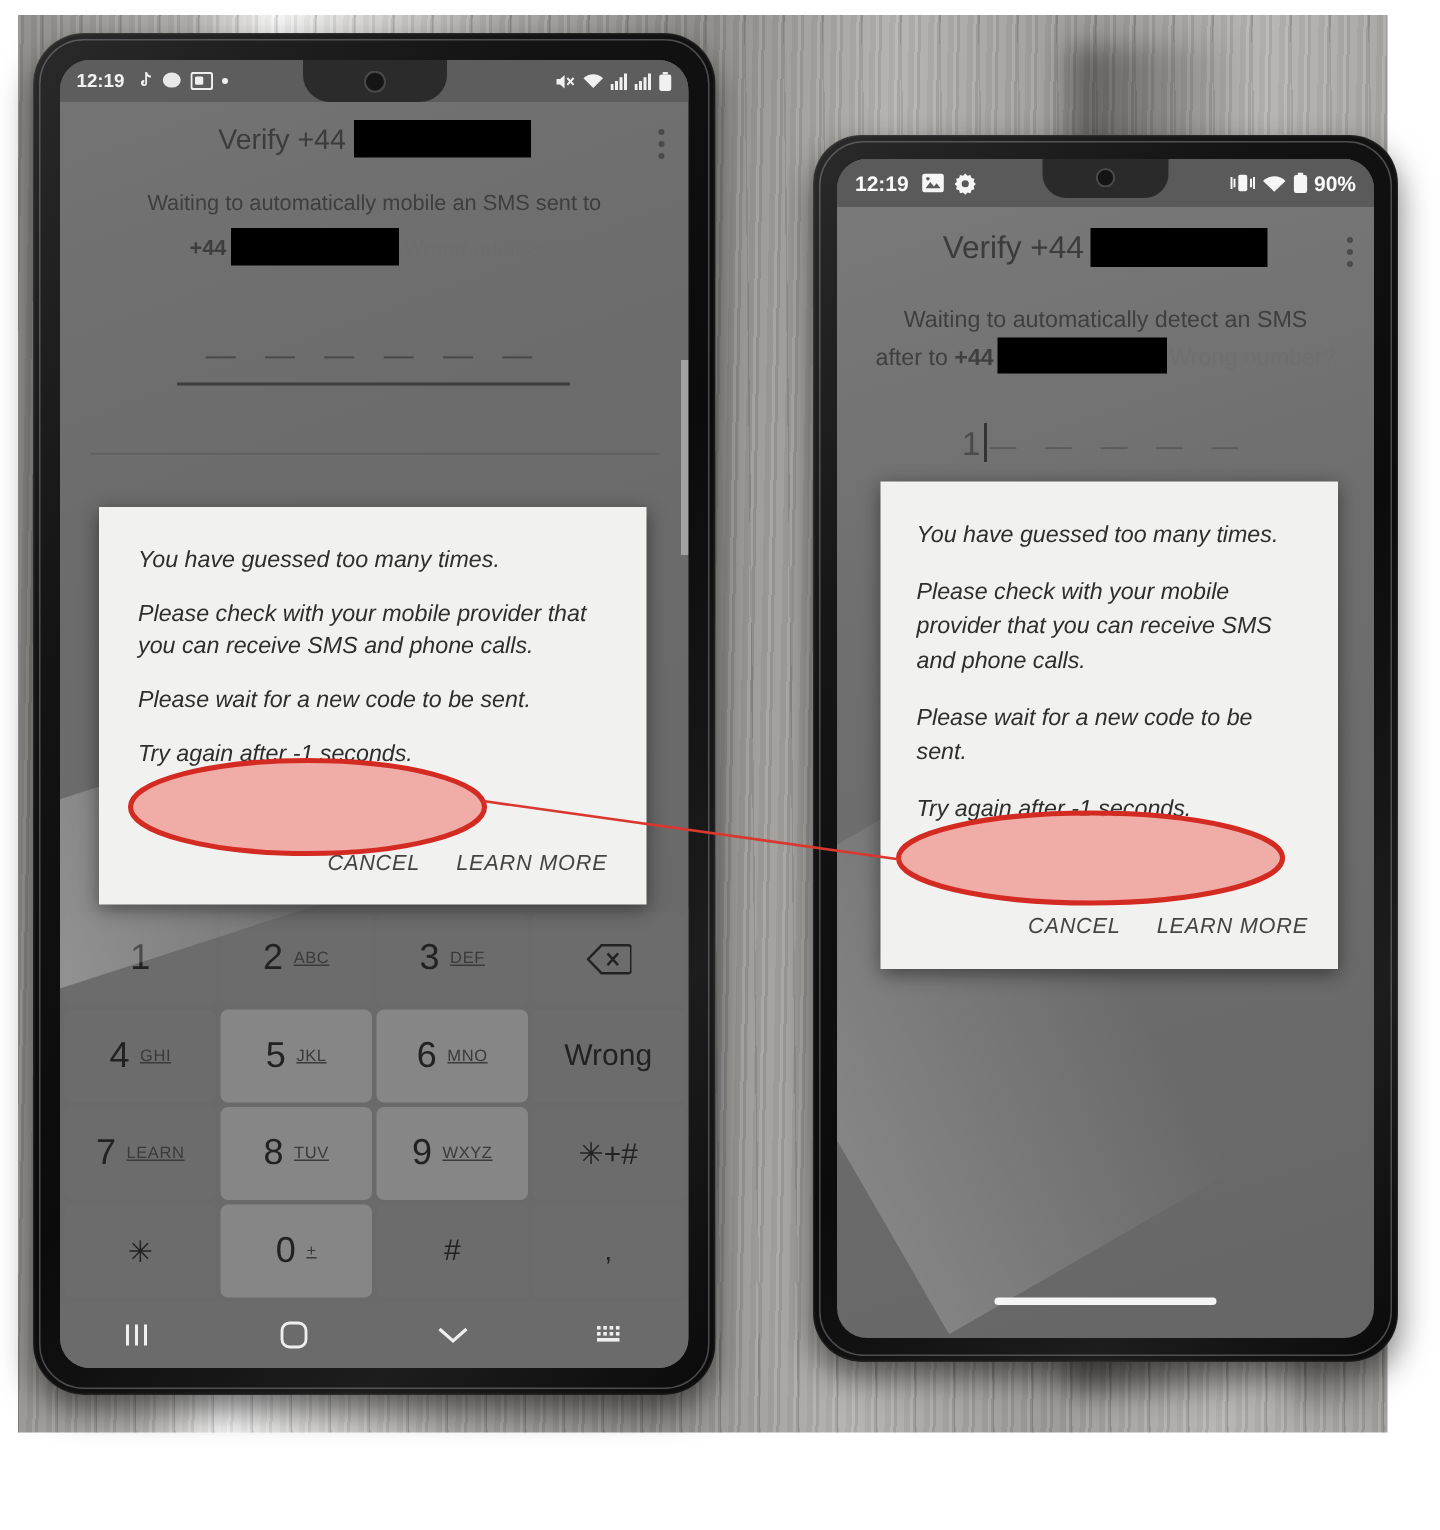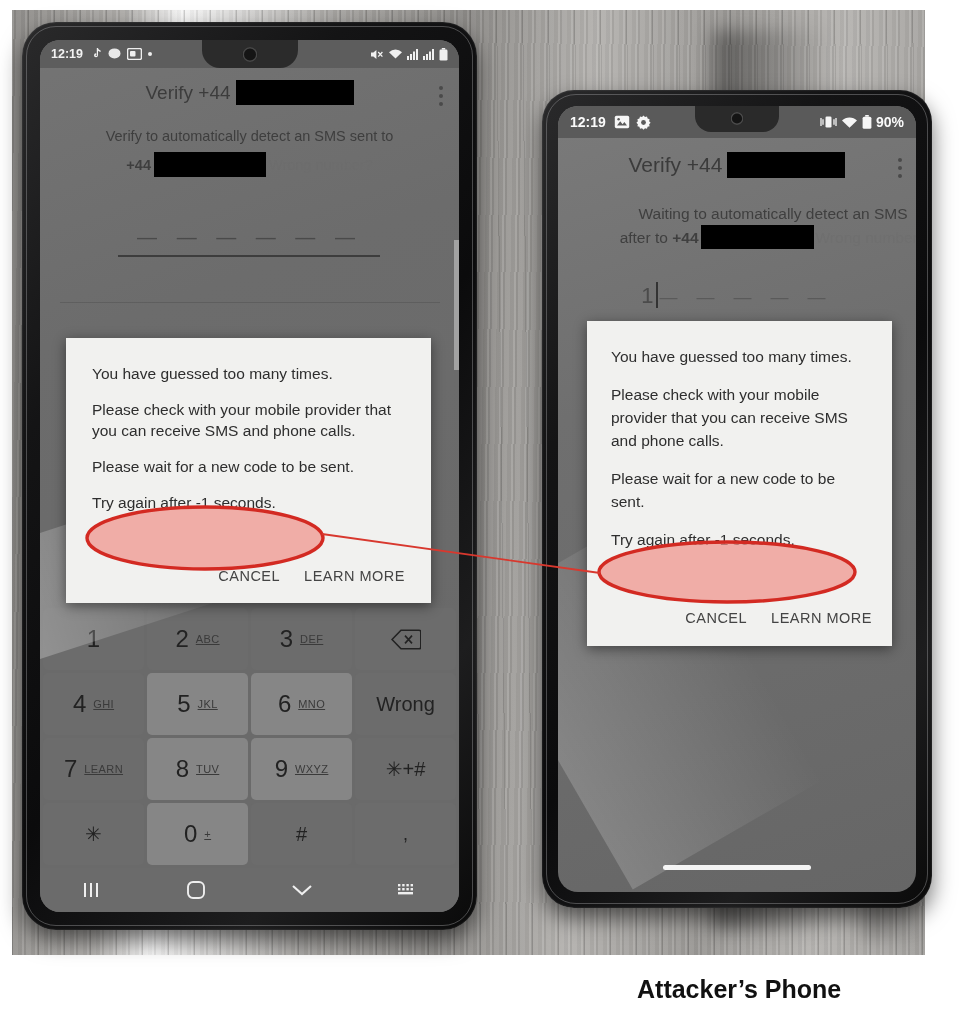--- a/index.html
+++ b/index.html
@@ -107,34 +107,34 @@
   #notch-right .cam{position:absolute;left:50%;top:6px;transform:translateX(-50%);
       width:13px;height:13px;border-radius:50%;background:#141414;
       box-shadow:inset 0 0 0 1.4px #4b4b4b;}
   #appbar-right{position:absolute;left:0;top:32px;width:100%;height:56px;}
   #title-right{position:absolute;left:0;top:14px;width:100%;text-align:center;
       color:#3b3b3b;font-size:21px;}
   #redact-title-right{display:inline-block;width:118px;height:26px;background:#000;
       vertical-align:-6px;margin-left:5px;}
   #kebab-right{position:absolute;right:14px;top:20px;width:4px;height:20px;}
   #wait-right{position:absolute;left:24px;top:96px;width:310px;text-align:center;
-      color:#3f3f3f;font-size:15.5px;line-height:23px;margin-left:36px;}
+      color:#3f3f3f;font-size:15.5px;line-height:23px;}
   #redact-num-right{display:inline-block;width:113px;height:24px;background:#000;
       vertical-align:-6px;margin:0 2px;}
   #code-right{position:absolute;left:0;top:176px;width:100%;text-align:center;
       color:#4b4b4b;font-size:22px;}
   #code-right .caret{display:inline-block;width:2px;height:26px;background:#333;
       vertical-align:-5px;margin:0 2px;}
   #code-right .dsh{letter-spacing:7px;font-size:18px;color:#5a5a5a;}
   #homebar-right{position:absolute;left:50%;transform:translateX(-50%);bottom:22px;
       width:148px;height:5px;border-radius:3px;background:#f4f4f4;}
 
   
   .dialog{position:absolute;background:#f1f1ef;box-shadow:0 3px 12px rgba(0,0,0,.45);
-      color:#2e2e2e;box-sizing:border-box;}
+      color:#2e2e2e;box-sizing:border-box;font-style:italic;}
   .dialog p{margin:0 0 15px 0;}
   .dlg-actions{display:flex;justify-content:flex-end;gap:24px;color:#444;
       letter-spacing:.5px;}
 
   #dialog-left{left:66px;top:338px;width:365px;height:265px;padding:25px 26px 0 26px;
       font-size:15.5px;line-height:21px;}
   #dialog-left .dlg-actions{position:absolute;right:26px;bottom:16px;font-size:14.5px;}
 
   #dialog-right{left:587px;top:321px;width:305px;height:325px;padding:24px 24px 0 24px;
       font-size:15.5px;line-height:23px;}
@@ -216,21 +216,21 @@
         <div id="title-left">
           <span>Verify +44</span><span id="redact-title-left"></span>
         </div>
         <div id="kebab-left">
           <div class="kebab-dot"></div>
             <div class="kebab-dot"></div>
             <div class="kebab-dot"></div>
         </div>
       </div>
 
-      <div class="body-text-left" id="wait-left">Verify to automatically detect an SMS sent to</div>
+      <div class="body-text-left" id="wait-left">Waiting to automatically mobile an SMS sent to</div>
       <div class="body-text-left" id="num-left">
         <b>+44</b><span id="redact-num-left"></span><span style="color:#6d6d6d;">Wrong number?</span>
       </div>
       <div id="dashes-left">— — —   — — —</div>
       <div id="underline-left"></div>
       <div id="rule-left"></div>
 
       <div id="keypad-left">
         <div class="key dim">
           <span>1</span>
@@ -416,15 +416,14 @@
       <span>LEARN MORE</span>
     </div>
   </div>
 
   <svg id="overlay">
     <ellipse cx="205" cy="538" rx="118" ry="31" fill="#f0938a" fill-opacity="0.72" stroke="#d32a22" stroke-width="3.4"></ellipse>
     <ellipse cx="727" cy="572" rx="128" ry="30" fill="#f0938a" fill-opacity="0.72" stroke="#d32a22" stroke-width="3.4"></ellipse>
     <line x1="322" y1="534" x2="600" y2="573" stroke="#d8382e" stroke-width="1.8"></line>
   </svg>
 
-  <div class="caption" id="caption-right">Attacker’s Phone</div>
 
 </div>
 
 </body></html>

